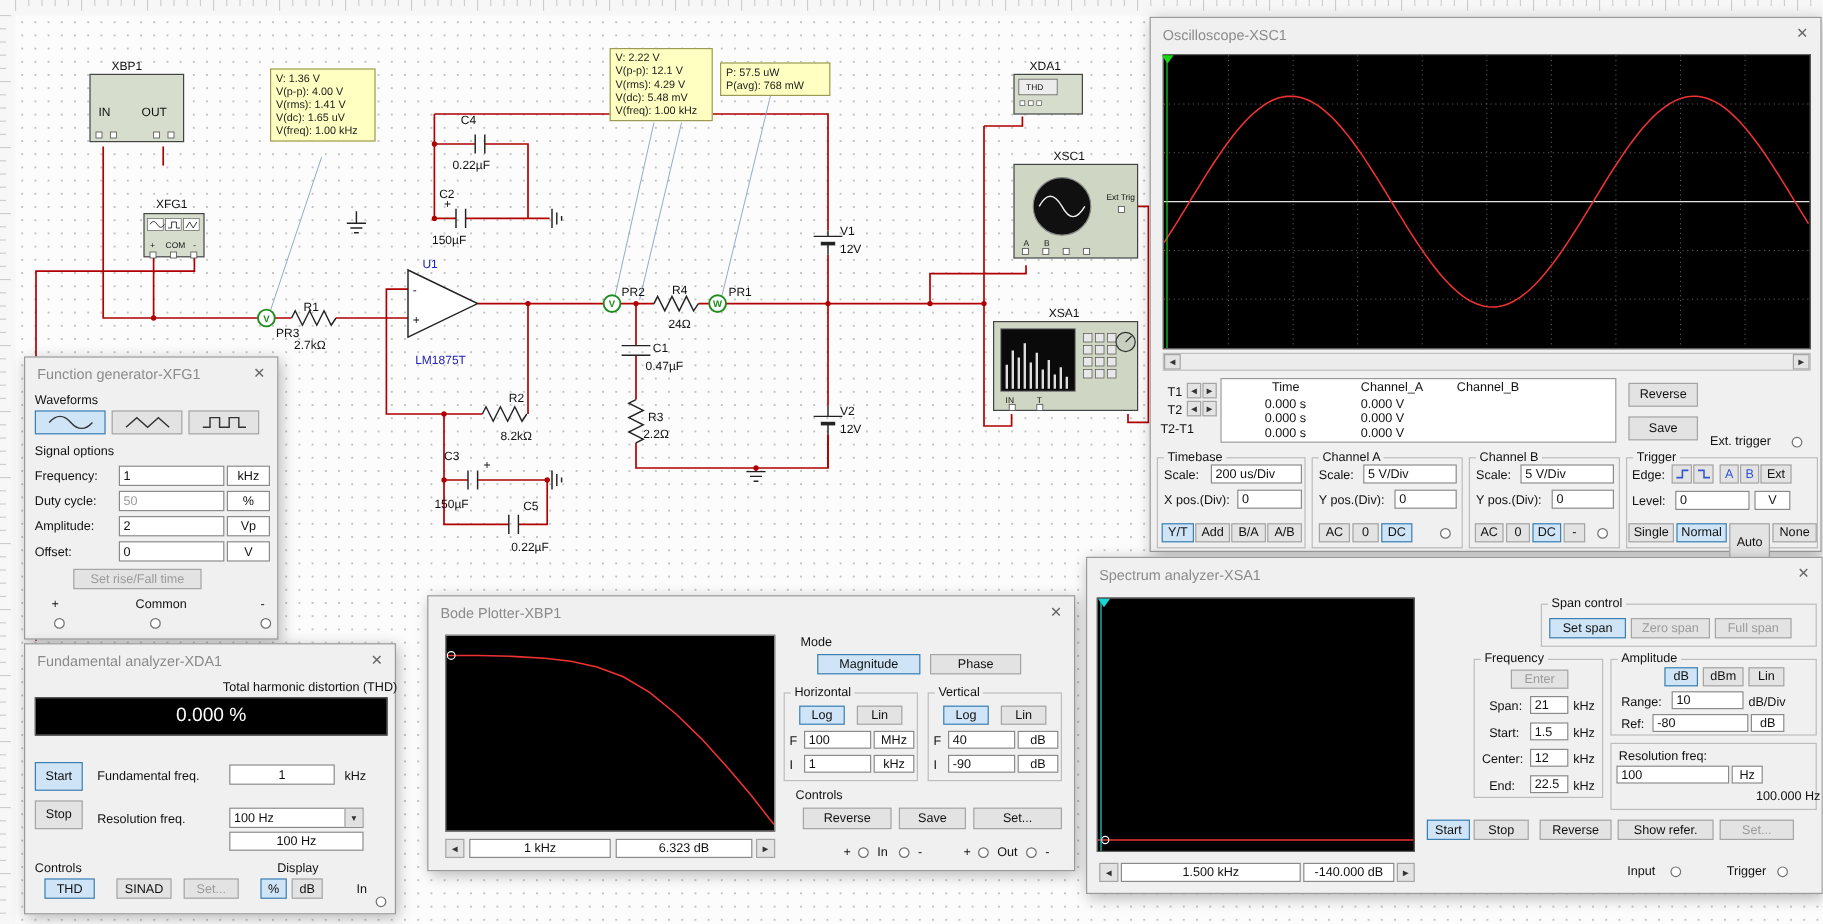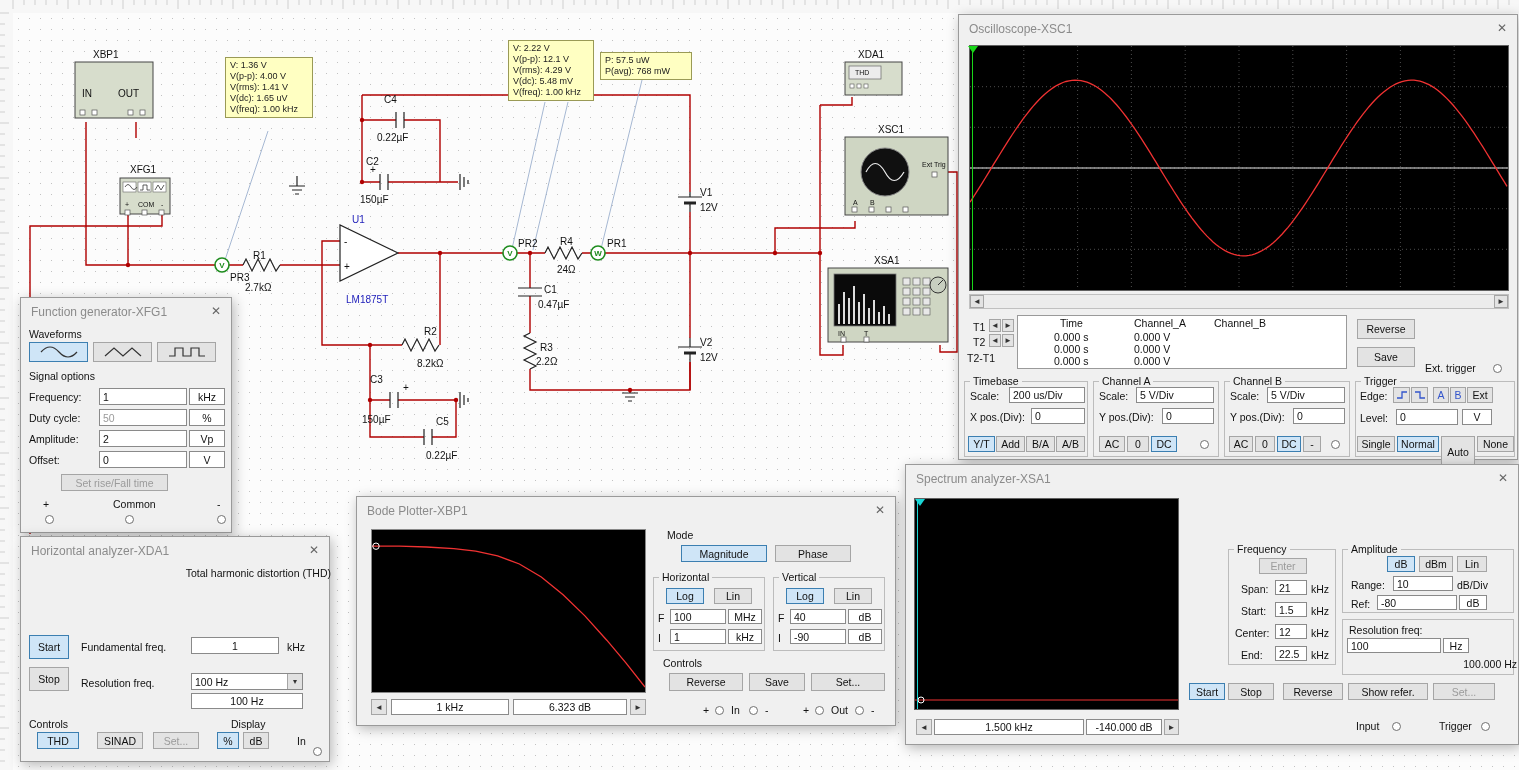--- a/index.html
+++ b/index.html
@@ -394,24 +394,25 @@
   <span class="lbl" style="left:22px;top:200px">+</span>
   <span class="lbl" style="left:92px;top:200px">Common</span>
   <span class="lbl" style="left:196px;top:200px">-</span>
   <div class="radio" style="left:24px;top:217px"></div>
   <div class="radio" style="left:104px;top:217px"></div>
   <div class="radio" style="left:196px;top:217px"></div>
 </div>
 
 <div class="win" style="left:20px;top:536px;width:310px;height:226px">
   <div>
-    <span class="title">Horizontal analyzer-XDA1</span>
+    <span class="title">Fundamental analyzer-XDA1</span>
     <span class="xbtn">✕</span>
   </div>
   <div class="lbl" style="left:0;top:30px;width:310px;text-align:right">Total harmonic distortion (THD)</div>
+  <div class="blk" style="left:8px;top:44px;width:294px;height:32px;display:flex;align-items:center;justify-content:center;color:#fff;font-size:16px">0.000 %</div>
   <div class="btn sel" style="left:8px;top:98px;width:40px;height:24px">Start</div>
   <div class="btn" style="left:8px;top:130px;width:40px;height:24px">Stop</div>
   <span class="lbl" style="left:60px;top:104px">Fundamental freq.</span>
   <div class="fld c" style="left:170px;top:100px;width:88px;height:17px">1</div>
   <span class="lbl" style="left:266px;top:104px">kHz</span>
   <span class="lbl" style="left:60px;top:140px">Resolution freq.</span>
   <div class="fld" style="left:170px;top:136px;width:112px;height:17px">
       <span>100 Hz</span>
       <span class="ddarrow">▾</span>
     </div>
@@ -494,20 +495,26 @@
       <circle cx="6" cy="201" r="3" fill="none" stroke="#fff" stroke-width="1"></circle>
     </svg>
     <div class="ctri" style="left:0;top:0;border-top-color:#19d6d6"></div>
     <div class="greenline" style="background:#19d6d6"></div>
   </div>
   <div class="abtn" style="left:10px;top:254px;width:16px;height:16px">◄</div>
   <div class="fld c" style="left:28px;top:254px;width:150px;height:16px">1.500 kHz</div>
   <div class="fld c" style="left:180px;top:254px;width:76px;height:16px">-140.000  dB</div>
   <div class="abtn" style="left:258px;top:254px;width:15px;height:16px">►</div>
 
+  <div class="grp" style="left:378px;top:38px;width:230px;height:36px">
+    <span class="glab">Span control</span>
+    <div class="btn sel" style="left:6px;top:11px;width:64px;height:17px">Set span</div>
+    <div class="btn gray" style="left:74px;top:11px;width:66px;height:17px">Zero span</div>
+    <div class="btn gray" style="left:144px;top:11px;width:64px;height:17px">Full span</div>
+  </div>
   <div class="grp" style="left:322px;top:84px;width:108px;height:116px">
     <span class="glab">Frequency</span>
     <div class="btn gray" style="left:30px;top:8px;width:48px;height:16px">Enter</div>
     <span class="lbl" style="left:12px;top:33px">Span:</span>
     <div class="fld" style="left:46px;top:30px;width:32px;height:15px">21</div>
     <span class="lbl" style="left:82px;top:33px">kHz</span>
     <span class="lbl" style="left:12px;top:55px">Start:</span>
     <div class="fld" style="left:46px;top:52px;width:32px;height:15px">1.5</div>
     <span class="lbl" style="left:82px;top:55px">kHz</span>
     <span class="lbl" style="left:6px;top:77px">Center:</span>

